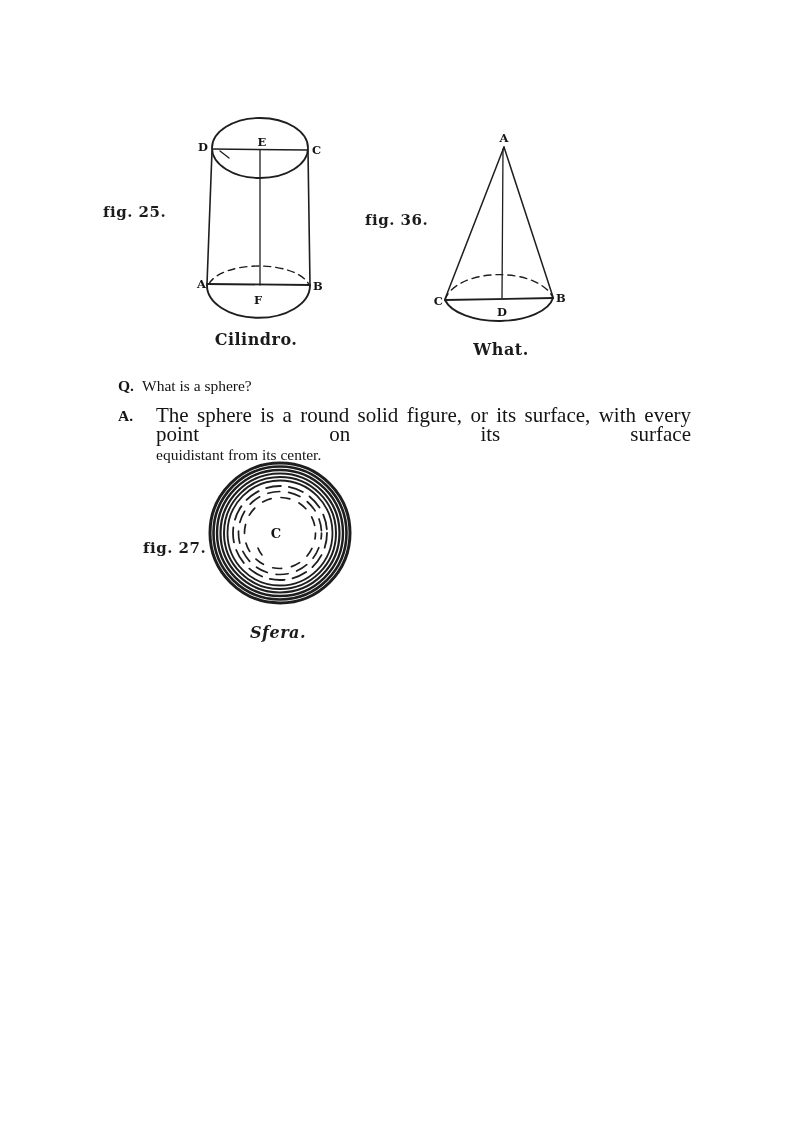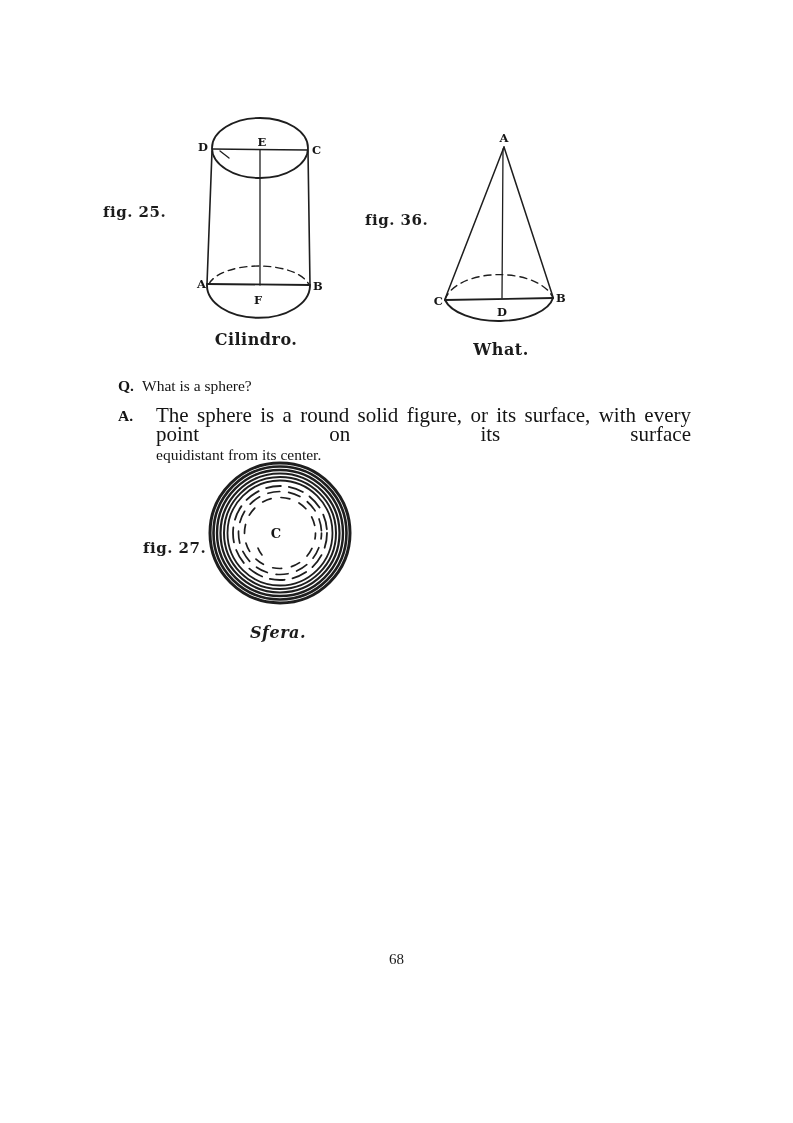--- a/index.html
+++ b/index.html
@@ -145,15 +145,14 @@
     <circle cx="280" cy="533" r="52.5" stroke-width="1.8"></circle>
     <circle cx="280" cy="533" r="47" stroke-width="1.8" stroke-dasharray="15 8"></circle>
     <circle cx="280" cy="533" r="41.5" stroke-width="1.7" stroke-dasharray="12 9" stroke-dashoffset="6"></circle>
     <circle cx="280" cy="533" r="35.5" stroke-width="1.7" stroke-dasharray="9 10" stroke-dashoffset="3"></circle>
     <path d="M 262 555 A 29 29 0 0 1 256 540" stroke-width="1.6" stroke-dasharray="8 9"></path>
     <text x="276" y="538" text-anchor="middle" style="font-size:13px;">C</text>
   </svg>
   <div class="fig-label" style="left:127px; top:539px;margin-left:16px;">fig. 27.</div>
   <div class="fig-caption" style="left:278px; top:623px;font-style:italic;">Sfera.</div>
 
-  <div class="page-number" style="top:951px;">68</div>
 
 </div>
 
 </body></html>

